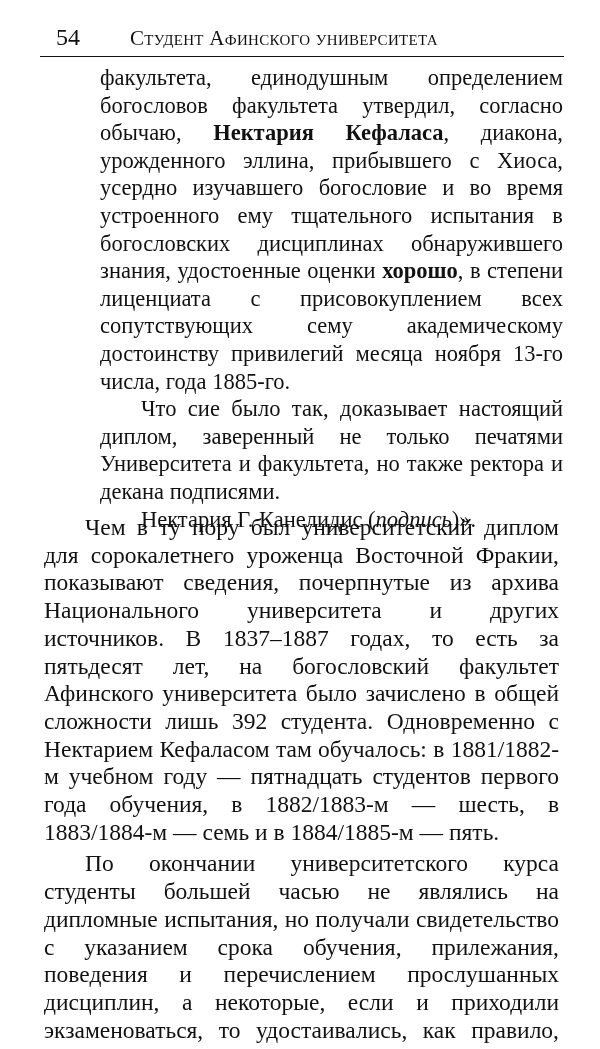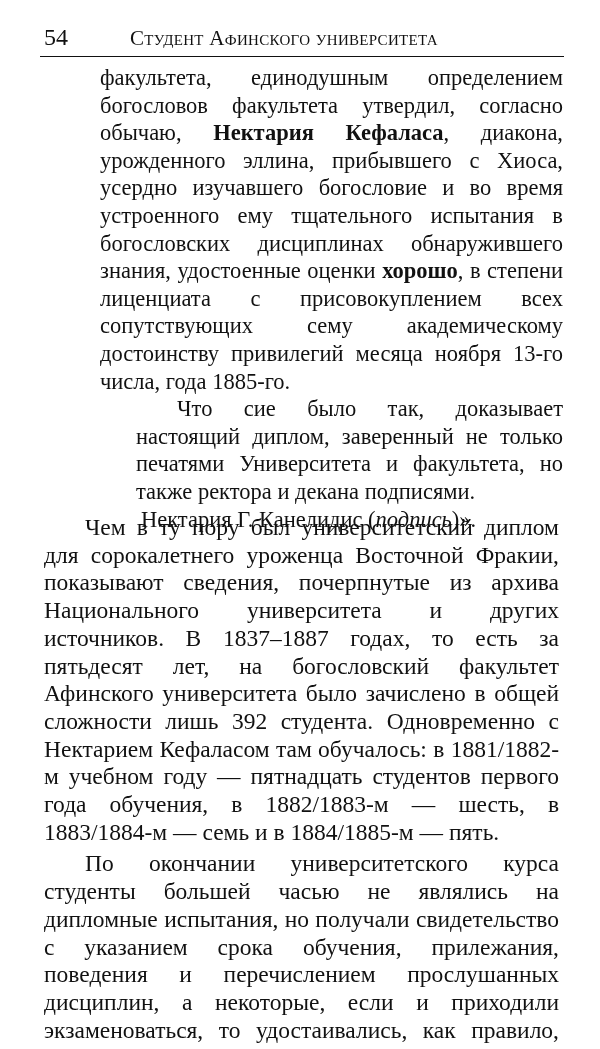--- a/index.html
+++ b/index.html
@@ -1,26 +1,26 @@
 <!DOCTYPE html>
 <html><head>
   <meta charset="utf-8">
   <style>
     html, body { margin: 0; padding: 0; background: #ffffff; }
     body { width: 600px; height: 1049px; position: relative; overflow: hidden;
            font-family: "Liberation Serif", "DejaVu Serif", serif; color: #111; }
     .header { position: absolute; left: 40px; top: 22px; width: 524px; height: 34px;
               border-bottom: 1.5px solid #111; }
-    .page-num { position: absolute; left: 4px; top: 2px; font-size: 24px; }
+    .page-num { position: absolute; left: 16px; top: 2px; font-size: 24px; }
     .running-title { position: absolute; left: 90px; top: 4px; font-size: 21px;
                      font-variant: small-caps; letter-spacing: 0.3px; text-align: right; }
     .quote { position: absolute; left: 100px; top: 64px; width: 463px; font-size: 22.5px;
              line-height: 27.6px; text-align: justify; }
     .quote p { margin: 0; text-indent: 0; }
-    .quote p.ind { text-indent: 41px; margin-left: 36px; }
+    .quote p.ind { text-indent: 41px; }
     .sig { margin: 0; padding-left: 41px; }
     .main { position: absolute; left: 40px; top: 510px; width: 523px; font-size: 23.5px;
             line-height: 27.7px; text-align: justify; }
     .main p { margin: 4px; text-indent: 41px; }
     b { font-weight: bold; font-family: Liberation Serif, serif; }
     i { font-style: italic; }
   </style>
 </head>
 <body>
 

